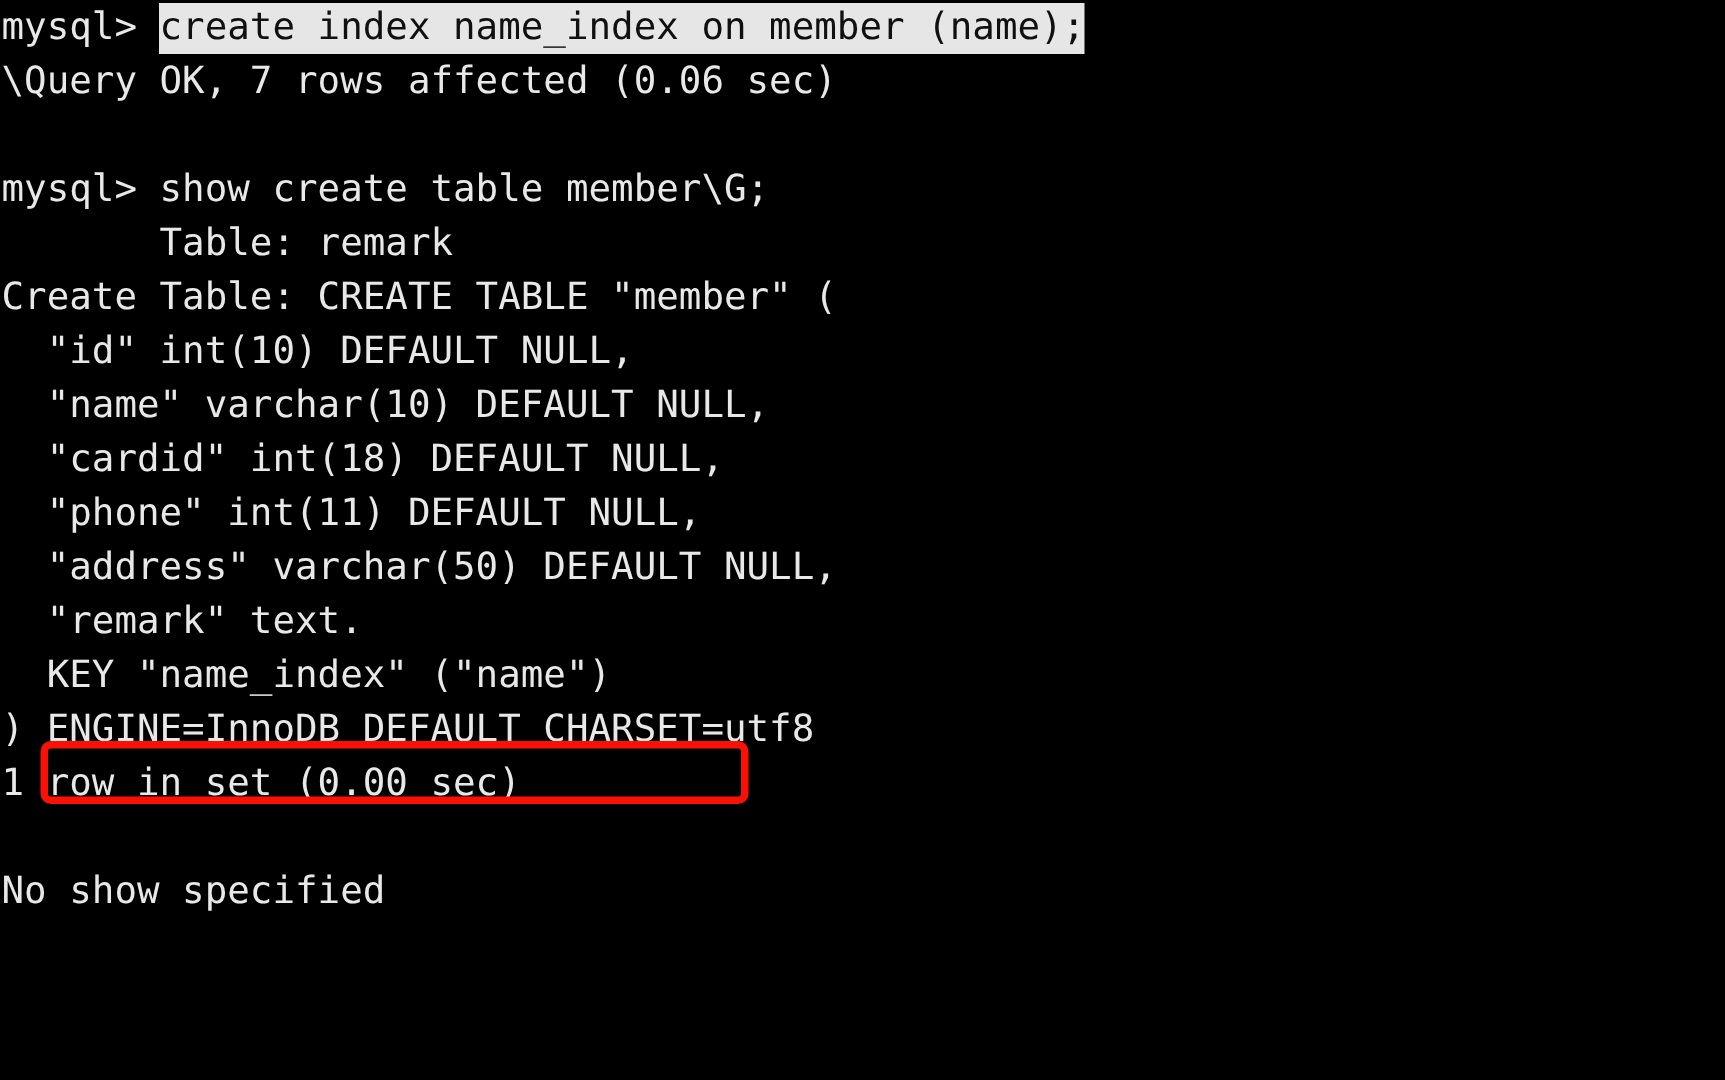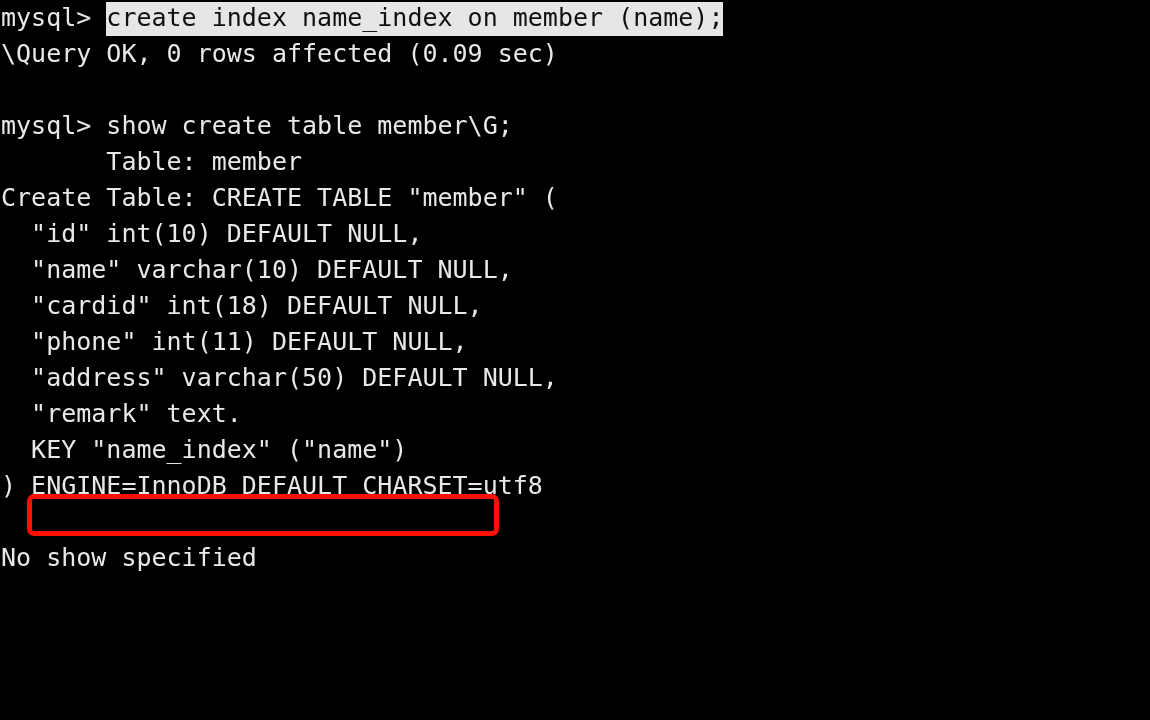--- a/index.html
+++ b/index.html
@@ -61,48 +61,49 @@
 </style>
 </head>
 <body>
 
 <div id="terminal">
 
   <div id="lines">
 
     <div class="line"><span>mysql&gt; </span><span class="sel">create index name_index on member (name);</span></div>
 
-    <div class="line">\Query OK, 0 rows affected (0.09 sec)</div>
+    <div class="line">\Query OK, 7 rows affected (0.06 sec)</div>
 
 
     <div class="line blank"></div>
 
     <div class="line">mysql&gt; show create table member\G;</div>
 
 
-    <div class="line">       Table: member</div>
+    <div class="line">       Table: remark</div>
 
     <div class="line">Create Table: CREATE TABLE "member" (</div>
 
     <div class="line">  "id" int(10) DEFAULT NULL,</div>
 
     <div class="line">  "name" varchar(10) DEFAULT NULL,</div>
 
     <div class="line">  "cardid" int(18) DEFAULT NULL,</div>
 
     <div class="line">  "phone" int(11) DEFAULT NULL,</div>
 
     <div class="line">  "address" varchar(50) DEFAULT NULL,</div>
 
     <div class="line">  "remark" text.</div>
 
     <div class="line">  KEY "name_index" ("name")</div>
 
     <div class="line">) ENGINE=InnoDB DEFAULT CHARSET=utf8</div>
 
+    <div class="line">1 row in set (0.00 sec)</div>
 
     <div class="line blank"></div>
 
 
     <div class="line">No show specified</div>
 
   </div>
 
   <div class="redbox"></div>
 

